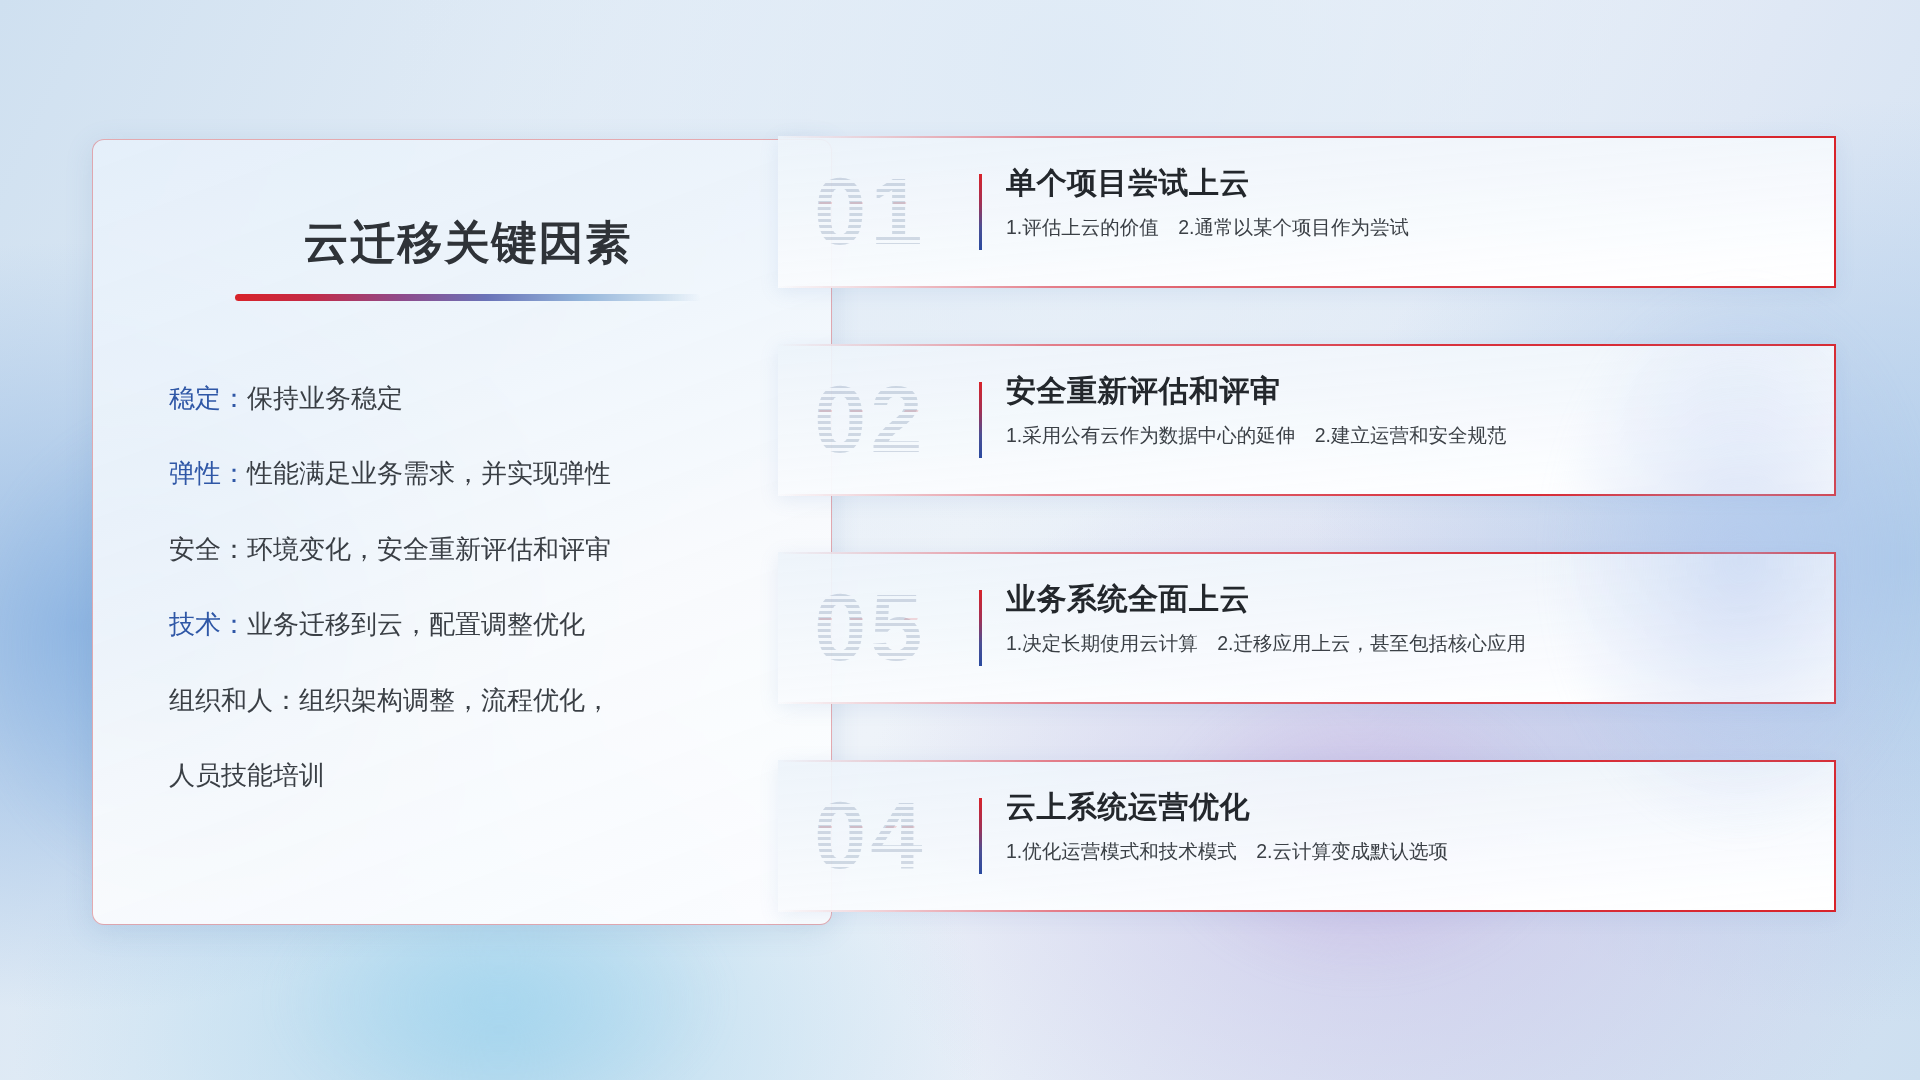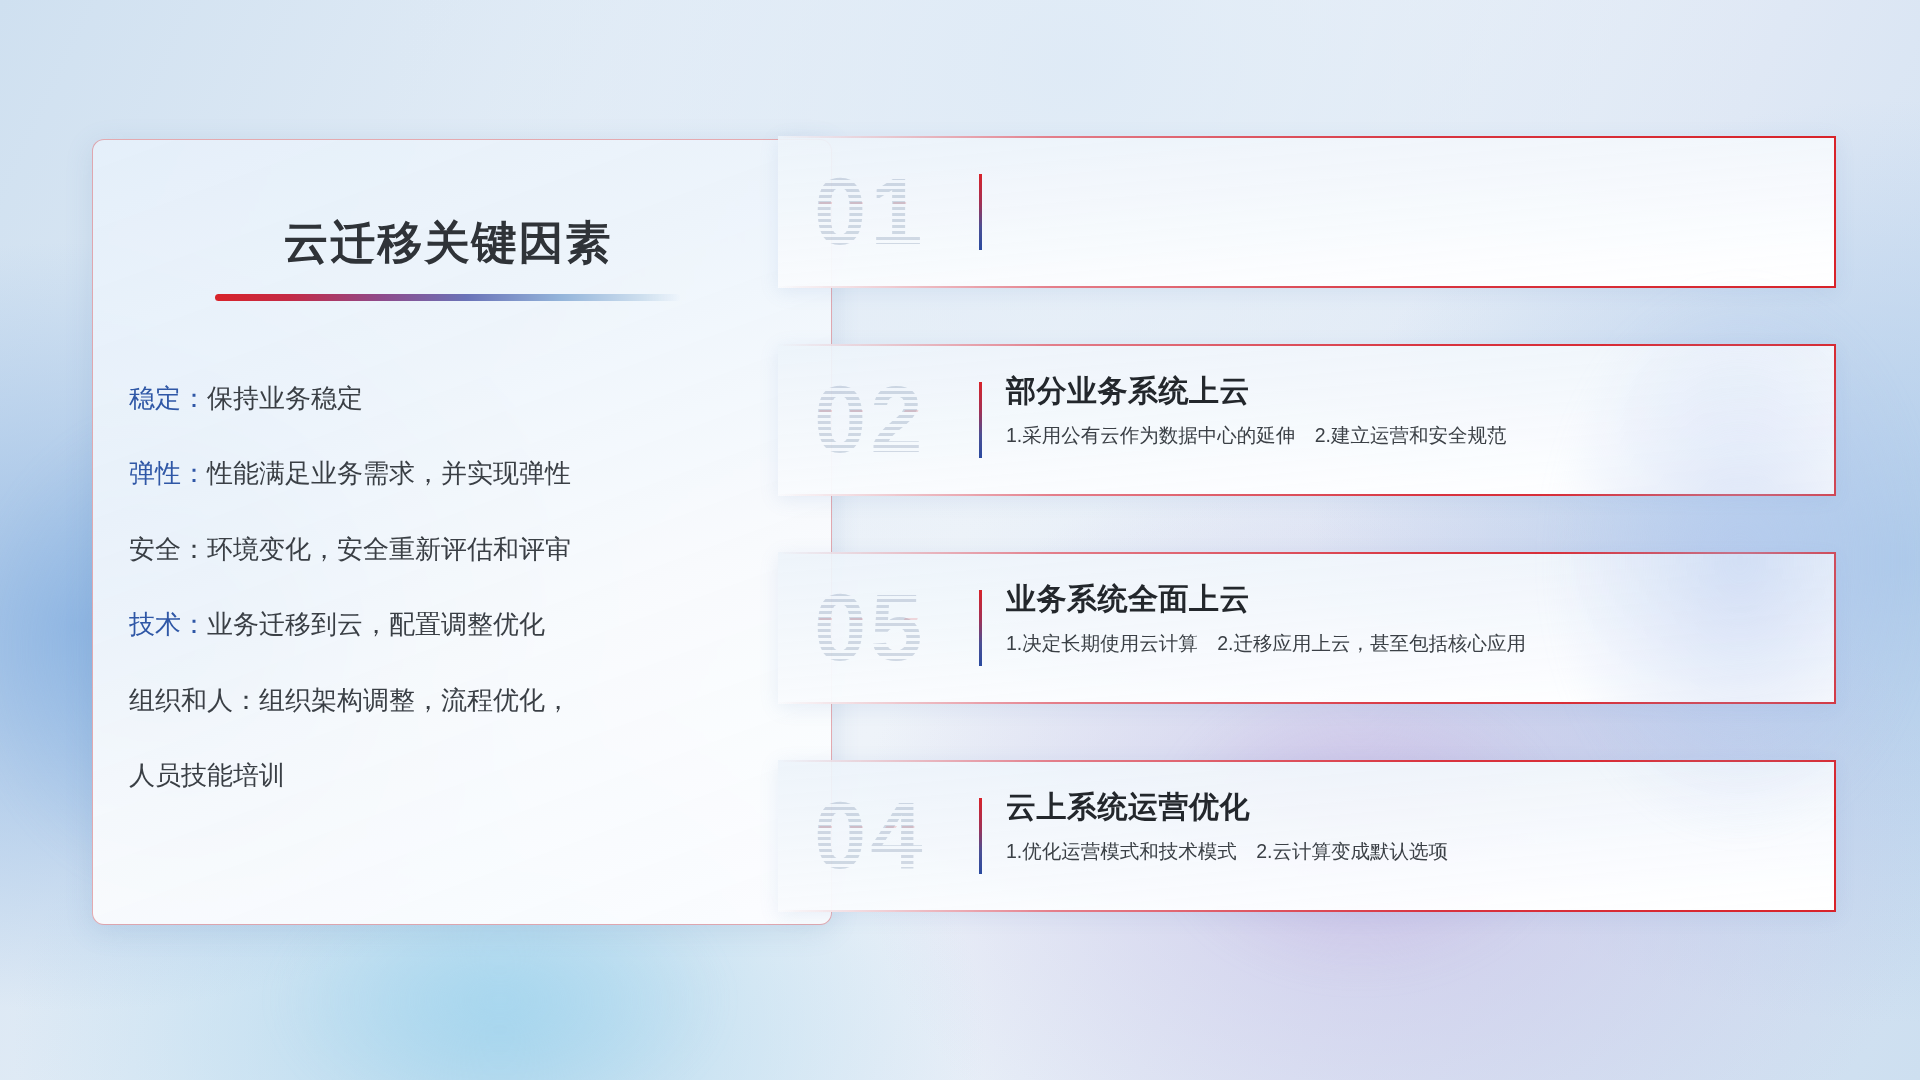--- a/index.html
+++ b/index.html
@@ -70,21 +70,21 @@
     height: 786px;
     border-radius: 12px;
     border: 1.6px solid rgba(214,120,128,0.62);
     background: linear-gradient(160deg,
         rgba(230,240,250,0.88) 0%,
         rgba(240,246,252,0.90) 34%,
         rgba(249,251,253,0.93) 62%,
         rgba(252,253,255,0.96) 100%);
     box-shadow: 0 6px 28px rgba(90,130,180,0.16);
     backdrop-filter: blur(2px);
-    padding: 52px 44px 0 16px;
+    padding: 52px 44px 0 56px;
   }
 
   #panel-title {
     font-size: 45px;
     font-weight: bold;
     color: #2f3338;
     letter-spacing: 2px;
     text-align: center;
     margin-top: 26px;
     line-height: 1.1;
@@ -288,30 +288,34 @@
   </section>
 
   <section id="steps">
 
     <article class="step-card">
       <span class="card-edge-top"></span>
       <span class="card-edge-right"></span>
       <span class="card-edge-bottom"></span>
       <span class="ghost-number" data-ghost="01">01</span>
       <span class="card-divider"></span>
+      <div class="card-text">
+        <h2 class="card-title">单个项目尝试上云</h2>
+        <p class="card-desc">1.评估上云的价值　2.通常以某个项目作为尝试</p>
+      </div>
     </article>
 
     <article class="step-card">
       <span class="card-edge-top"></span>
       <span class="card-edge-right"></span>
       <span class="card-edge-bottom"></span>
       <span class="ghost-number" data-ghost="02">02</span>
       <span class="card-divider"></span>
       <div class="card-text">
-        <h2 class="card-title">部分业务系统上云</h2>
+        <h2 class="card-title">安全重新评估和评审</h2>
         <p class="card-desc">1.采用公有云作为数据中心的延伸　2.建立运营和安全规范</p>
       </div>
     </article>
 
     <article class="step-card">
       <span class="card-edge-top"></span>
       <span class="card-edge-right"></span>
       <span class="card-edge-bottom"></span>
       <span class="ghost-number" data-ghost="03">05</span>
       <span class="card-divider"></span>

